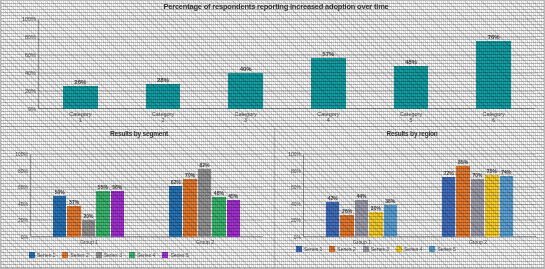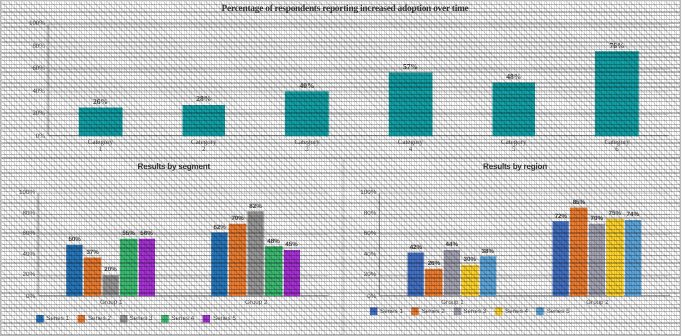--- a/index.html
+++ b/index.html
@@ -144,21 +144,21 @@
     background: #cfcfcf;
   }
   .divider-v {
     position: absolute;
     top: 0; bottom: 0;
     width: 1px;
     background: #cfcfcf;
   }
 
   
-  #top-panel { left: 0; top: 0; width: 545px; height: 126px; font-family: Liberation Serif, serif; }
+  #top-panel { left: 0; top: 0; width: 545px; height: 126px; }
   #top-title { left: 60px; top: 2px; width: 430px; font-size: 7.5px; }
   #top-plot  { left: 38px; top: 18px; width: 496px; height: 90px; }
   #top-plot .ytick { font-size: 5.5px; }
   #top-plot .bar-label { font-size: 6px; }
   #top-plot .cat-label { font-size: 5.5px; max-width: 62px; white-space: normal; }
 
   
   #bl-panel { left: 0; top: 127px; width: 272px; height: 142px; }
   #bl-title { left: 12px; top: 2px; width: 252px; font-size: 6.5px; }
   #bl-plot  { left: 30px; top: 26px; width: 232px; height: 83px; }

